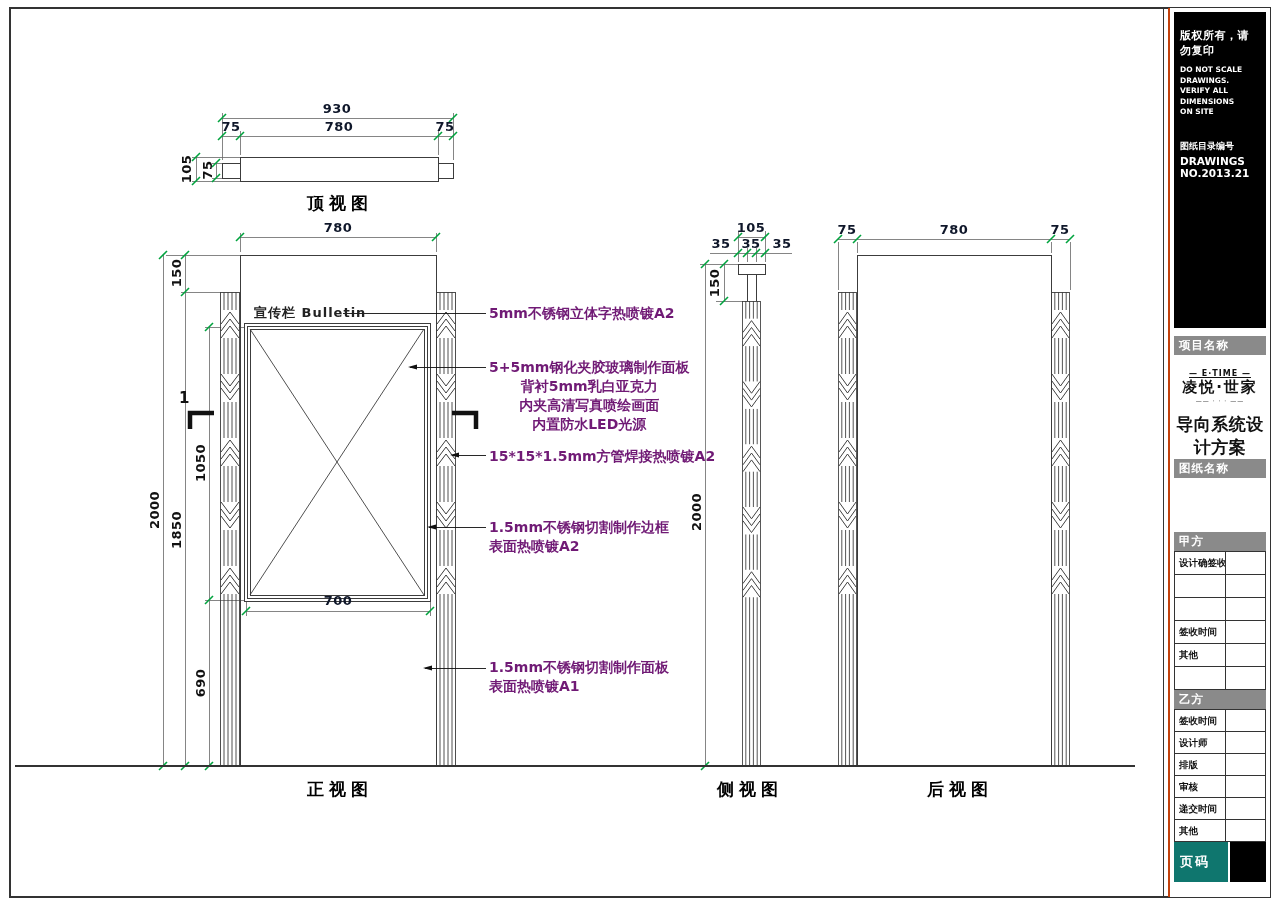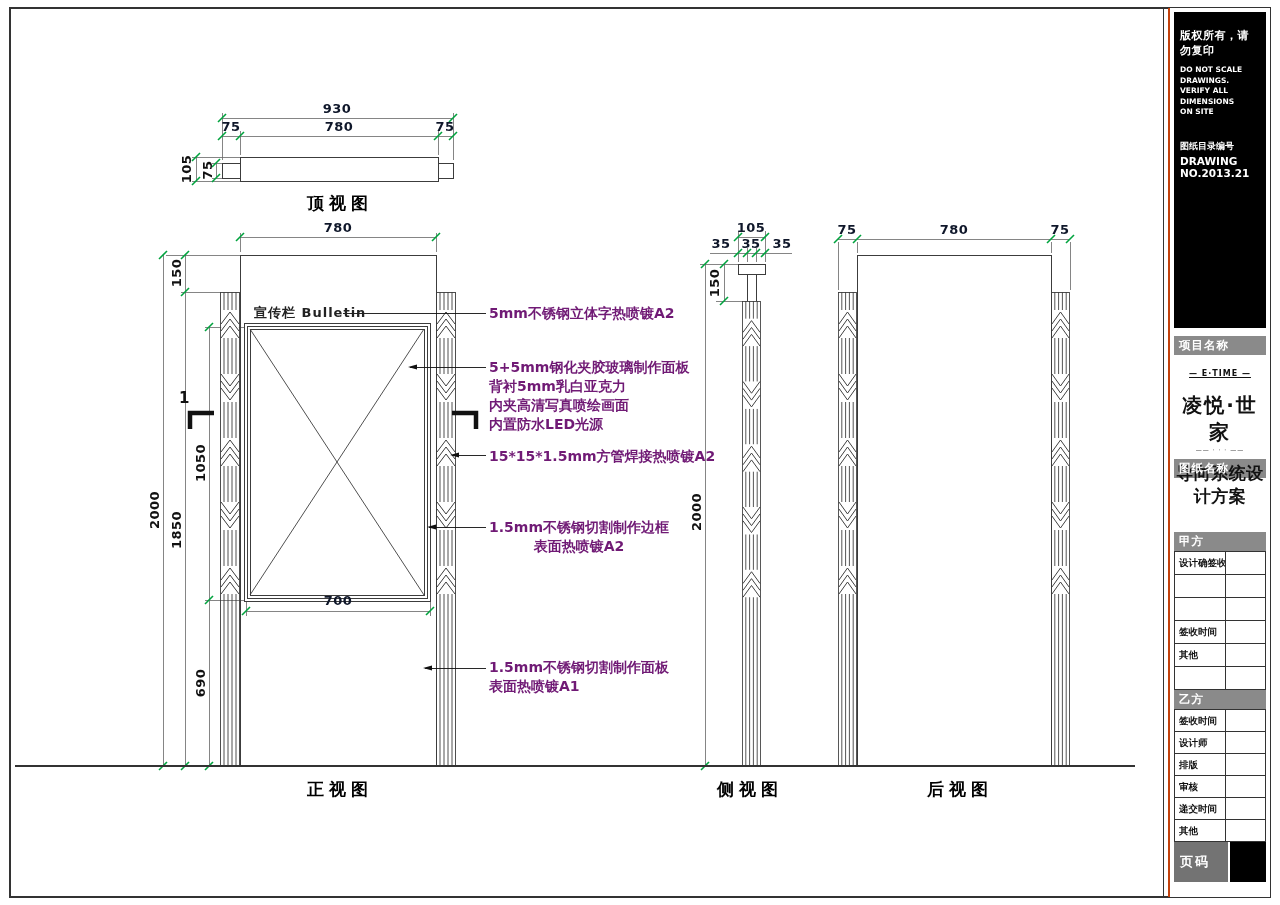--- a/index.html
+++ b/index.html
@@ -21,33 +21,33 @@
            border-left:2px solid #c2410c;box-sizing:border-box;padding:4px;}
   .cpy{background:#000;color:#fff;height:316px;box-sizing:border-box;padding:16px 6px 0 6px;}
   .cpy-cn{font-weight:bold;font-size:11px;margin-bottom:7px;letter-spacing:.5px;}
   .cpy-en{font-size:7.5px;line-height:10.5px;font-weight:bold;}
   .cpy-noL{font-weight:bold;font-size:9px;margin-top:22px;}
   .cpy-no{font-weight:bold;font-size:10.5px;margin-top:2px;}
   .hdr{background:#8a8a8a;color:#fff;font-weight:bold;font-size:11.5px;line-height:19px;
        height:19px;padding-left:5px;box-sizing:border-box;letter-spacing:1px;}
   .logo{height:104px;text-align:center;padding-top:14px;box-sizing:border-box;}
   .logo-l1{font-size:8px;font-weight:bold;letter-spacing:1px;text-decoration:underline;}
-  .logo-l2{font-size:20px;font-weight:bold;letter-spacing:2px;margin-top:14px;}
+  .logo-l2{font-size:15px;font-weight:bold;letter-spacing:2px;margin-top:0;}
   .logo-l3{font-size:6px;letter-spacing:1px;color:#222;}
   .logo-l4{font-size:17px;font-weight:bold;margin-top:9px;letter-spacing:.5px;}
   .blank-box{height:54px;}
   .tbl{border:1px solid #333;border-bottom:none;}
   .trow{display:flex;height:21px;border-bottom:1px solid #333;}
   .trow .lc{width:51px;border-right:1px solid #333;font-size:9.5px;font-weight:bold;
             line-height:21px;padding-left:4px;box-sizing:border-box;white-space:nowrap;overflow:hidden;}
   .trow .vc{flex:1;}
   .trowA{height:22px;}
   .trowA .lc{line-height:22px;}
   .pagecell{display:flex;height:40px;margin-top:0;}
-  .pagecell .pl{width:54px;background:#737373;color:#fff;font-weight:bold;font-size:13px;
+  .pagecell .pl{width:54px;background:#0f766e;color:#fff;font-weight:bold;font-size:13px;
                 line-height:40px;padding-left:6px;box-sizing:border-box;letter-spacing:2px;}
   .pagecell .pg{width:2px;background:#fff;}
   .pagecell .pr{flex:1;background:#000;}
 </style>
 </head>
 <body>
 
 <div class="page">
 
   <svg width="1280" height="905" viewBox="0 0 1280 905">
@@ -258,44 +258,44 @@
   <div class="dimv" style="left:714px;top:283px;">150</div>
   <div class="dimv" style="left:696px;top:512px;">2000</div>
   <div class="viewlbl" style="left:750px;top:778px;">侧视图</div>
 
   <div class="dim" style="left:847px;top:237px;">75</div>
   <div class="dim" style="left:954px;top:237px;">780</div>
   <div class="dim" style="left:1060px;top:237px;">75</div>
   <div class="viewlbl" style="left:960px;top:778px;">后视图</div>
 
   <div class="ann" style="left:489px;top:304px;">5mm不锈钢立体字热喷镀A2</div>
-  <div class="ann" style="left:489px;top:358px;">
+  <div class="ann" style="left:489px;top:358px;text-align:center;">
     <div>5+5mm钢化夹胶玻璃制作面板</div>
     <div>背衬5mm乳白亚克力</div>
     <div>内夹高清写真喷绘画面</div>
     <div>内置防水LED光源</div>
   </div>
   <div class="ann" style="left:489px;top:447px;">15*15*1.5mm方管焊接热喷镀A2</div>
-  <div class="ann" style="left:489px;top:518px;text-align:center;">
+  <div class="ann" style="left:489px;top:518px;">
     <div>1.5mm不锈钢切割制作边框</div>
     <div>表面热喷镀A2</div>
   </div>
   <div class="ann" style="left:489px;top:658px;">
     <div>1.5mm不锈钢切割制作面板</div>
     <div>表面热喷镀A1</div>
   </div>
 
   <div class="sidebar">
     <div class="cpy">
       <div class="cpy-cn">版权所有，请勿复印</div>
       <div class="cpy-en">DO NOT SCALE DRAWINGS.</div>
       <div class="cpy-en">VERIFY ALL DIMENSIONS</div>
       <div class="cpy-en">ON SITE</div>
       <div class="cpy-noL">图纸目录编号</div>
-      <div class="cpy-no">DRAWING NO.2013.21</div>
+      <div class="cpy-no">DRAWINGS NO.2013.21</div>
     </div>
 
     <div class="hdr" style="margin-top:8px;">项目名称</div>
     <div class="logo">
       <div class="logo-l1">— E·TIME —</div>
       <div class="logo-l2">凌悦·世家</div>
       <div class="logo-l3">—— · · · ——</div>
       <div class="logo-l4">导向系统设计方案</div>
     </div>
 

